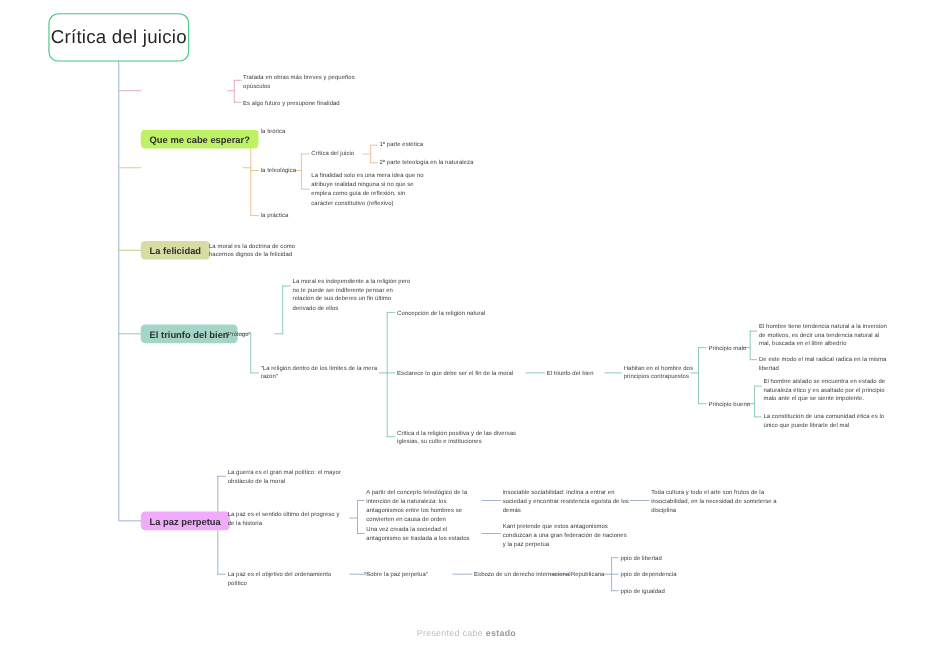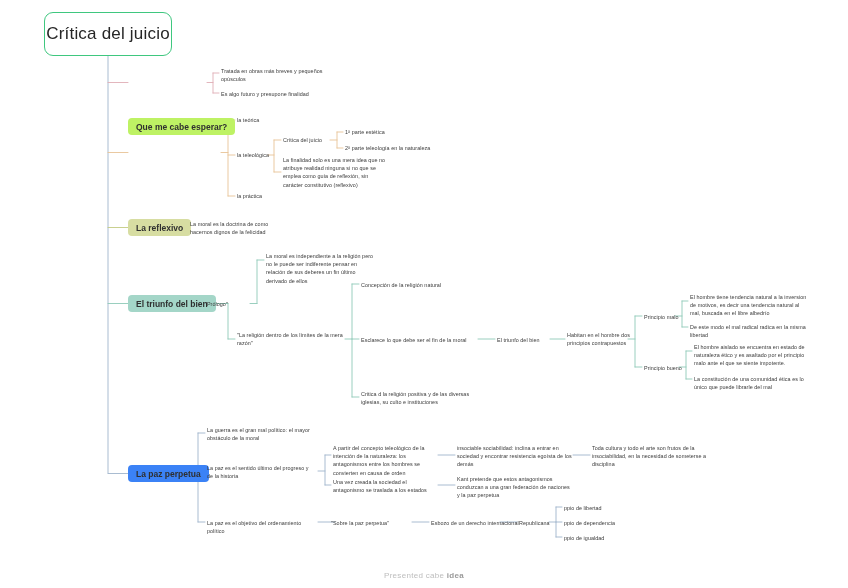--- a/index.html
+++ b/index.html
@@ -25,21 +25,21 @@
   }
   .branch{
     border-radius:4px;display:flex;align-items:center;justify-content:center;
     font-size:8.5px;font-weight:bold;color:#2f2f2f;padding:0 8px;height:17px;
     white-space:nowrap;
   }
   .b-esperar   {left:128px;top:74px;background:#bef264;margin-top:44px;}
   .b-filosofia {left:128px;top:144px;background:#f2d5b4;}
   .b-felicidad {left:128px;top:219px;background:#d7dda2;}
   .b-triunfo   {left:128px;top:295px;background:#a4d6c8;}
-  .b-paz       {left:128px;top:465px;background:#3b82f6;}
+  .b-paz       {left:128px;top:465px;background:#f0abfc;}
 
   .leaf{
     position:absolute;font-size:5.4px;line-height:1.52;color:#3b3b3b;
     letter-spacing:.05px;
   }
   
   .footer{
     position:absolute;left:0;bottom:8px;width:848px;text-align:center;
     font-size:8px;color:#bdbdbd;letter-spacing:.3px;
   }
@@ -162,21 +162,21 @@
   </svg>
 
   <div class="node root">
     <span>Crítica del juicio</span>
   </div>
 
   <div class="node branch b-esperar">
     <span>Que me cabe esperar?</span>
   </div>
   <div class="node branch b-felicidad">
-    <span>La reflexivo</span>
+    <span>La felicidad</span>
   </div>
   <div class="node branch b-triunfo">
     <span>El triunfo del bien</span>
   </div>
   <div class="node branch b-paz">
     <span>La paz perpetua</span>
   </div>
 
   <div class="leaf" style="left:221px;top:67px;width:106px;">Tratada en obras más breves y pequeños opúsculos</div>
   <div class="leaf" style="left:221px;top:90px;width:118px;">Es algo futuro y presupone finalidad</div>
@@ -218,16 +218,16 @@
   <div class="leaf" style="left:457px;top:475px;width:116px;">Kant pretende que estos antagonismos conduzcan a una gran federación de naciones y la paz perpetua</div>
 
   <div class="leaf" style="left:331px;top:519px;width:80px;">"Sobre la paz perpetua"</div>
   <div class="leaf" style="left:431px;top:519px;width:100px;">Esbozo de un derecho internacional</div>
   <div class="leaf" style="left:519px;top:519px;width:46px;">Republicana</div>
   <div class="leaf" style="left:564px;top:504px;width:60px;">ppio de libertad</div>
   <div class="leaf" style="left:564px;top:519px;width:70px;">ppio de dependencia</div>
   <div class="leaf" style="left:564px;top:534px;width:60px;">ppio de igualdad</div>
 
   <div class="footer">
-    <span>Presented cabe </span><b>idea</b>
+    <span>Presented cabe </span><b>estado</b>
   </div>
 
 </div>
 
 </body></html>

